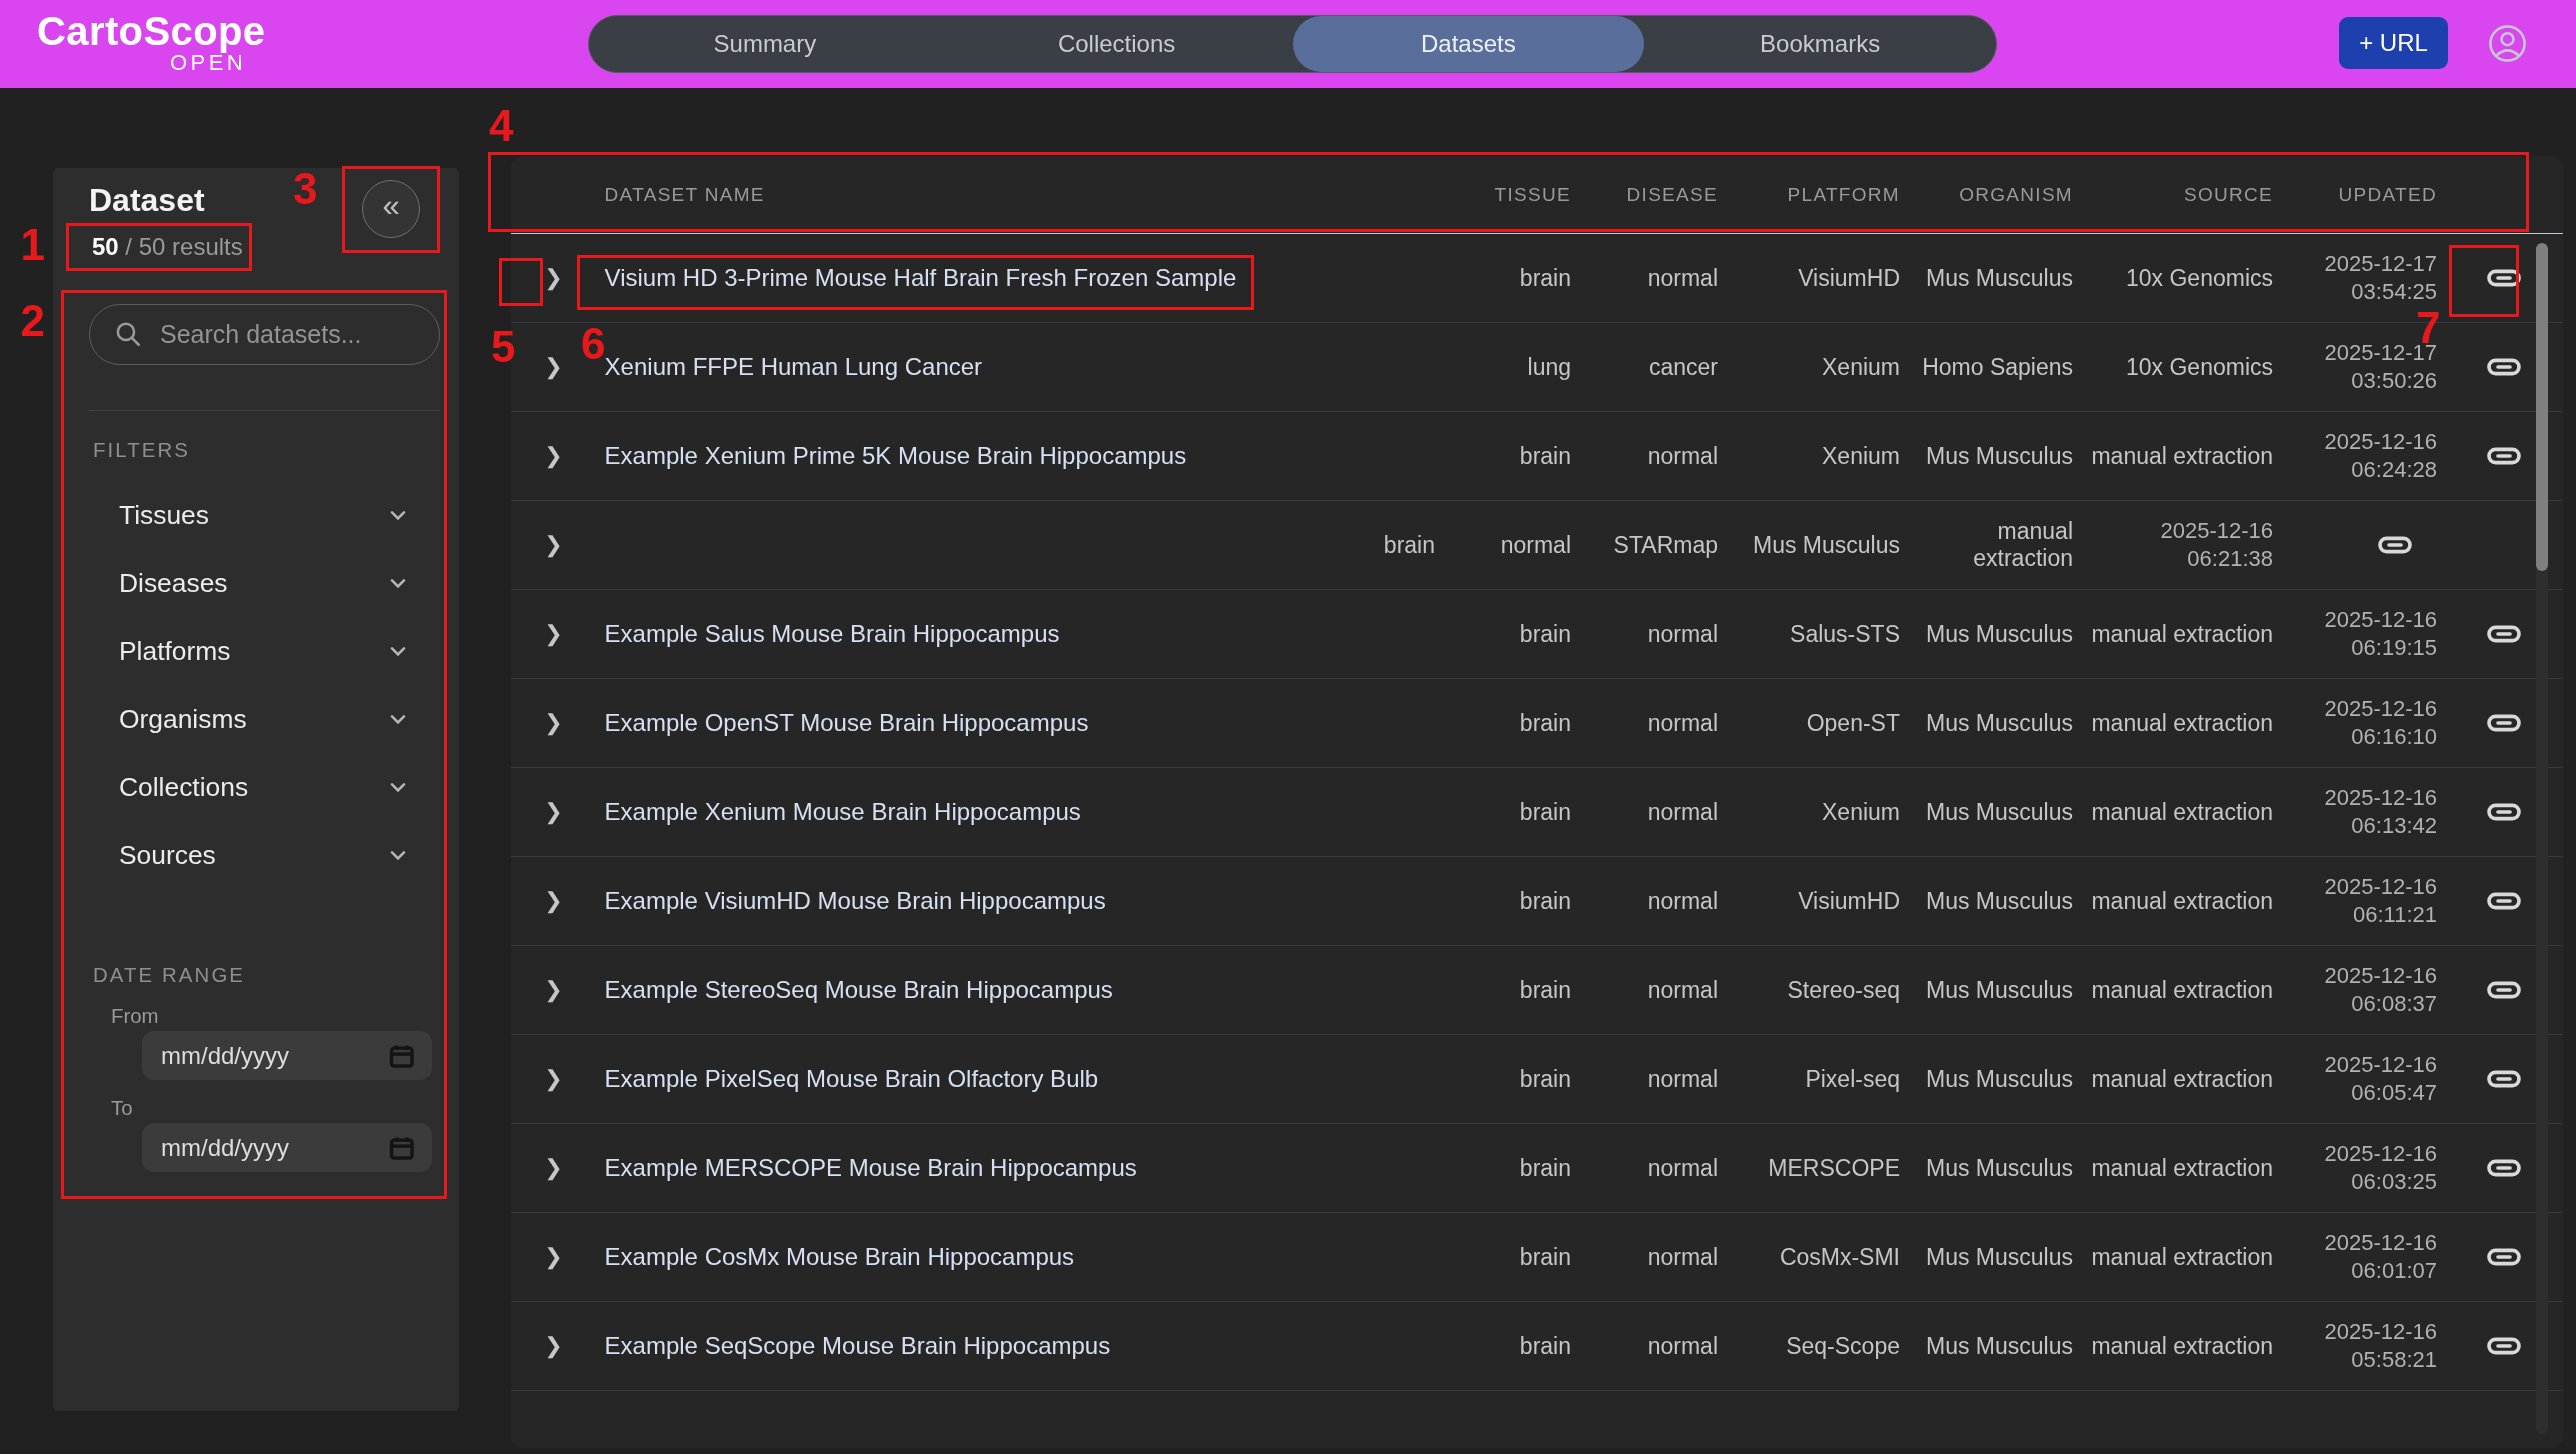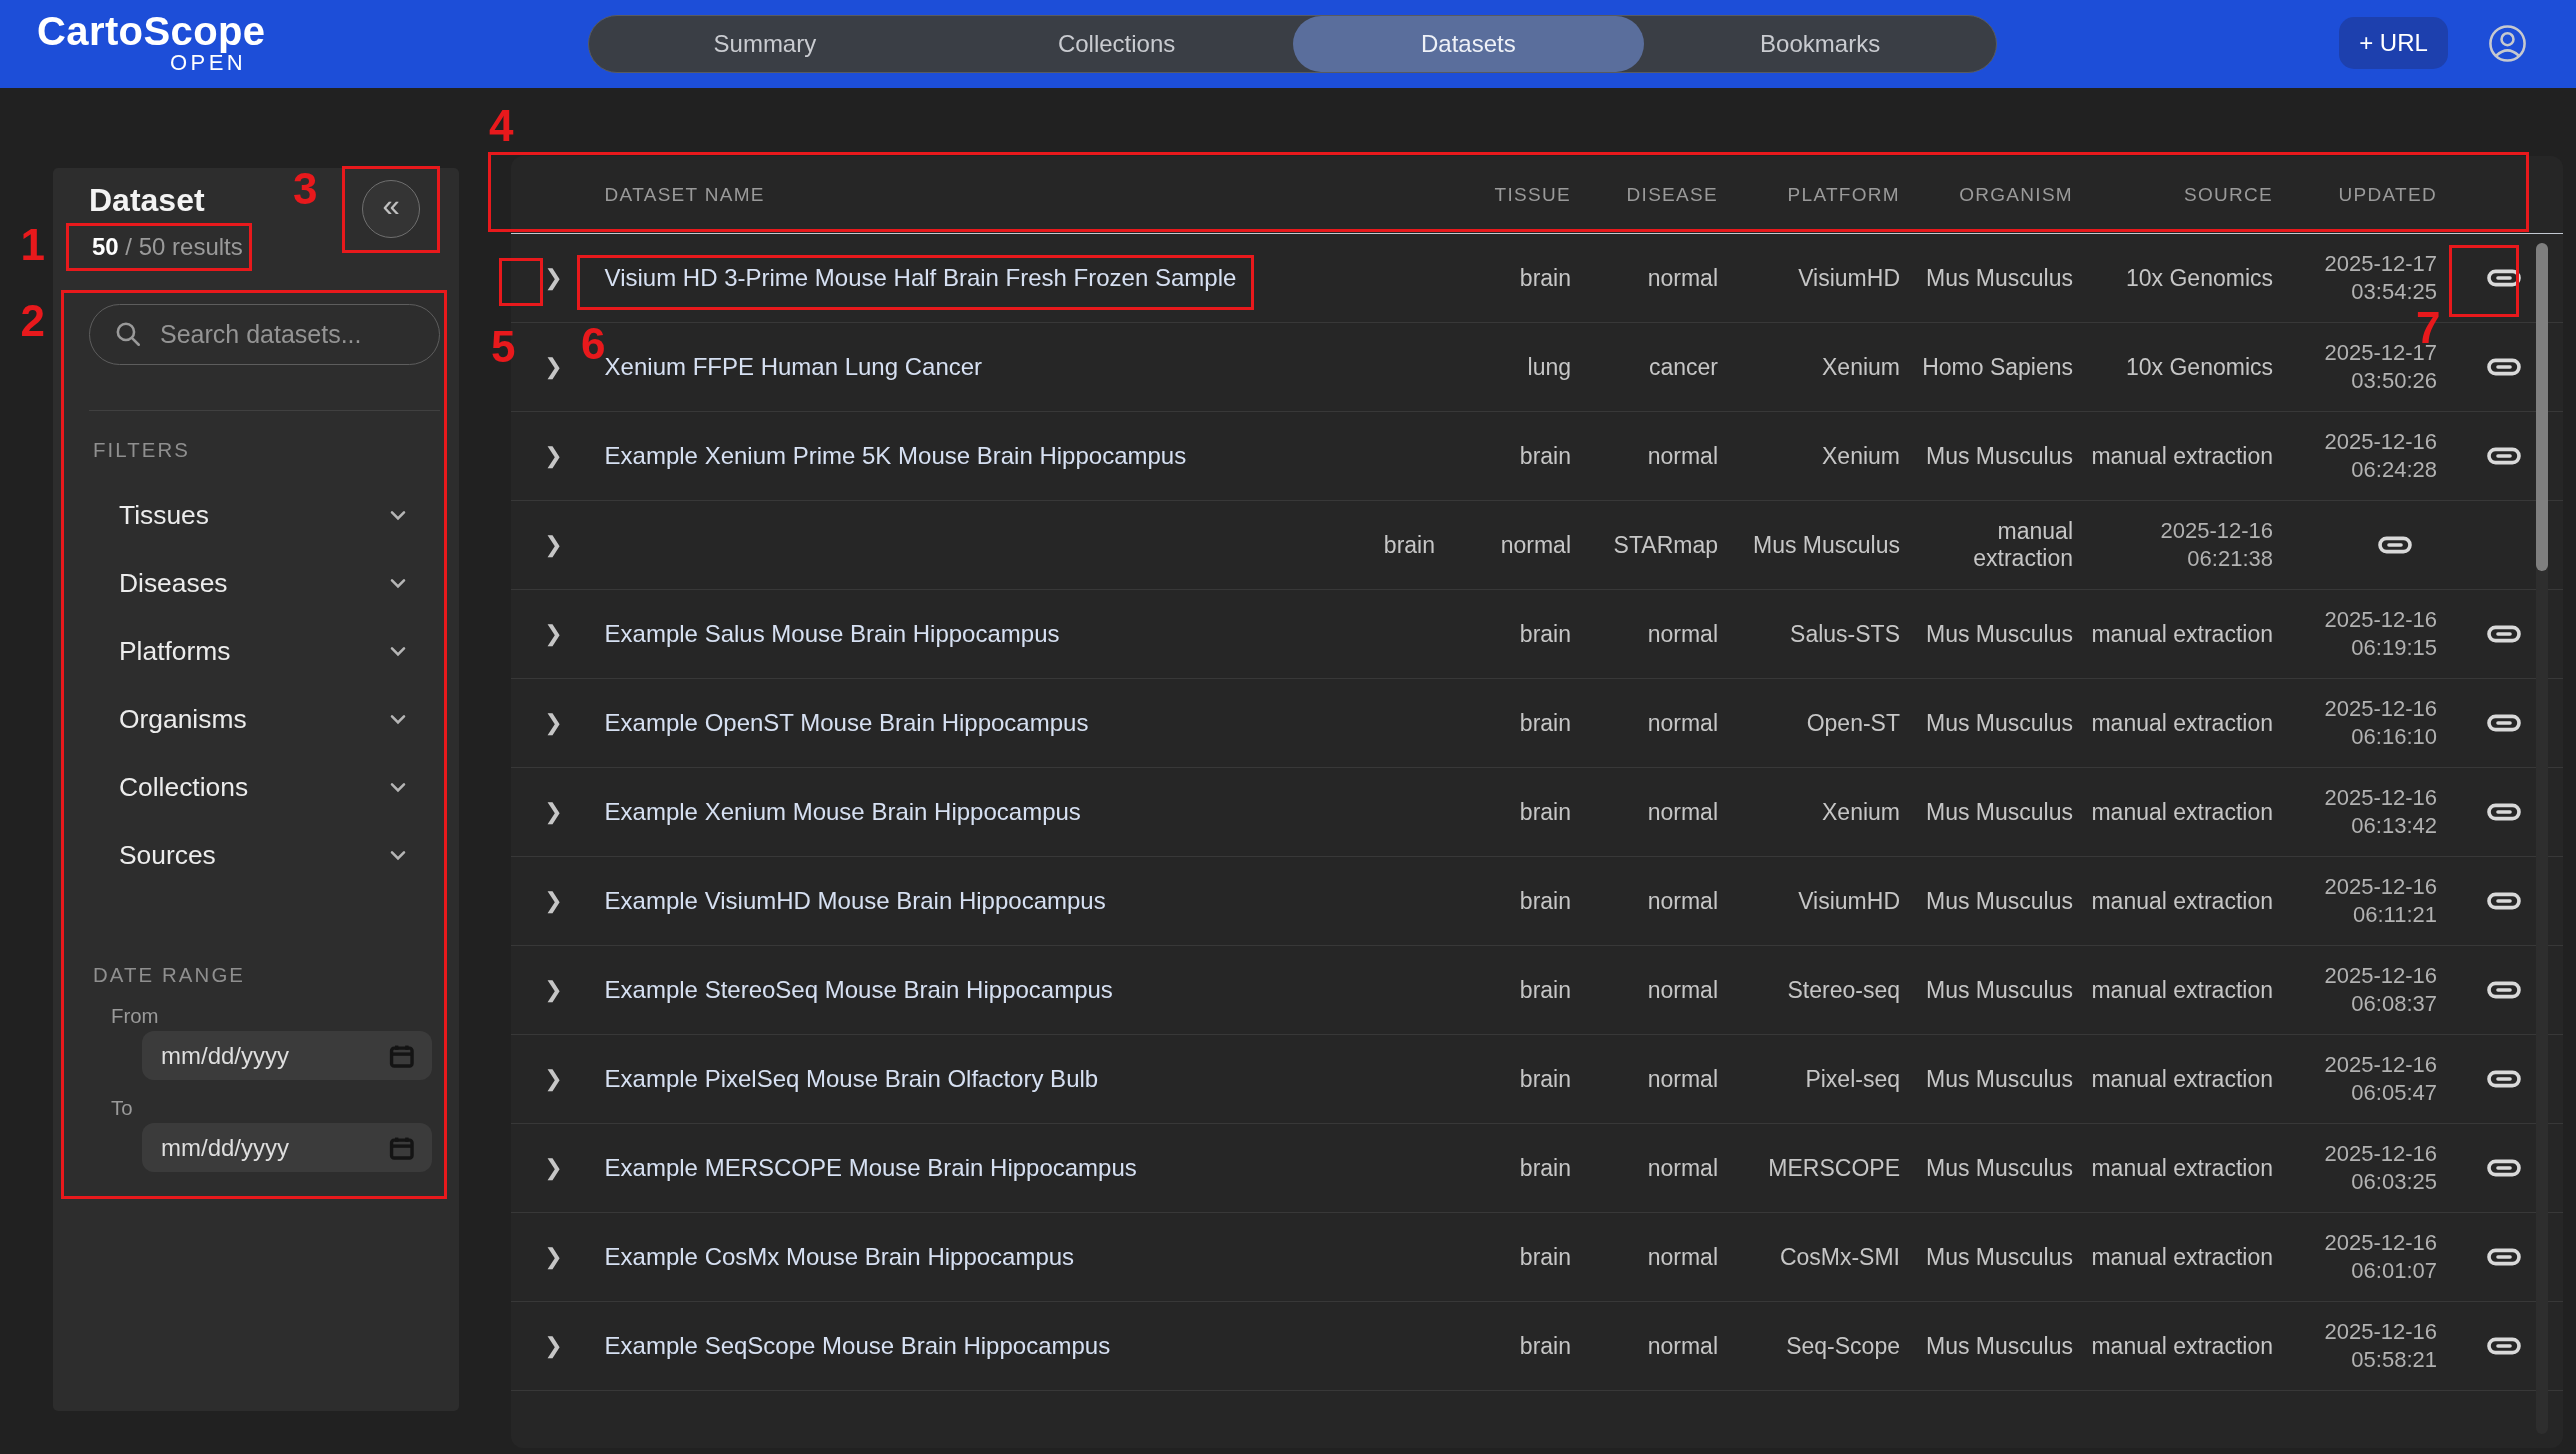--- a/index.html
+++ b/index.html
@@ -6,38 +6,38 @@
   html,body { width:2576px; height:1455px; overflow:hidden; }
   body {
     font-family:"Liberation Sans", sans-serif;
     background:#212121;
     position:relative;
     color:#ddd;
   }
   
   .navbar {
     position:absolute; left:0; top:0; width:2576px; height:88px;
-    background:#1d4ed8;
+    background:#d946ef;
   }
   .brand { position:absolute; left:37px; top:8.5px; display:flex; flex-direction:column; width:209px; }
   .brand-main { font-size:40px; font-weight:700; color:#ffffff; letter-spacing:0.4px; }
   .brand-sub { font-size:22px; font-weight:400; color:#ffffff; letter-spacing:3.4px; align-self:flex-end; margin-top:-3.4px; }
   .tabbar {
     position:absolute; left:588px; top:14.5px; width:1409px; height:58px;
     background:#3a3e45; border:1.7px solid #585b60; border-radius:29px;
     display:flex; overflow:hidden;
   }
   .tab {
     flex:1; display:flex; align-items:center; justify-content:center;
     font-size:24px; color:#c9cbd0; border-radius:29px; cursor:pointer;
   }
   .tab.active { background:#5a6e9c; color:#eef1f7; }
   .url-btn {
     position:absolute; left:2339px; top:17px; width:109px; height:52px;
-    background:#1d40ae; border-radius:15px; color:#ffffff; font-size:24px;
+    background:#1d40ae; border-radius:9px; color:#ffffff; font-size:24px;
     display:flex; align-items:center; justify-content:center;
   }
   .avatar { position:absolute; left:2487px; top:23px; width:41px; height:41px; }
 
   
   .sidebar {
     position:absolute; left:53px; top:168px; width:406px; height:1243px;
     background:#2d2d2d; border-radius:5.1px;
   }
   .sb-title { position:absolute; left:36px; top:13.6px; font-size:32px; font-weight:700; color:#f3f3f3; }

